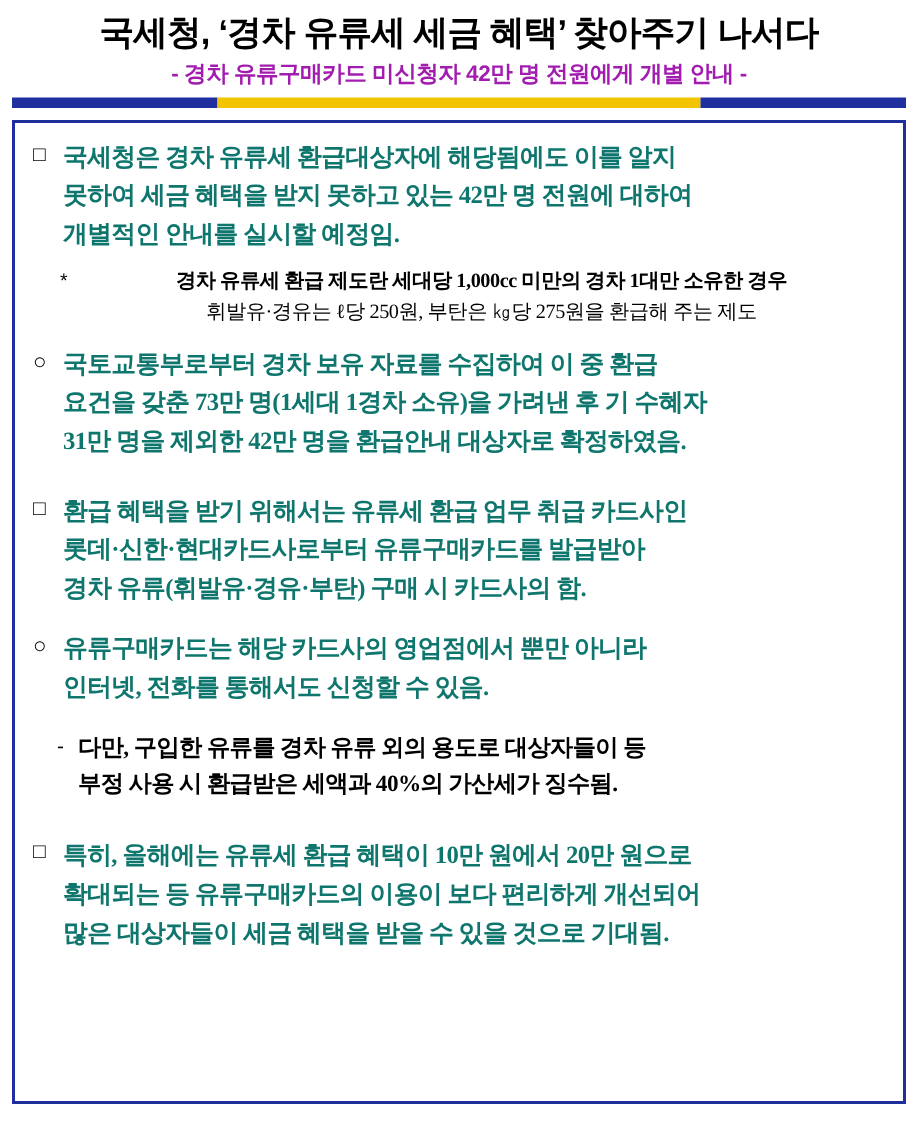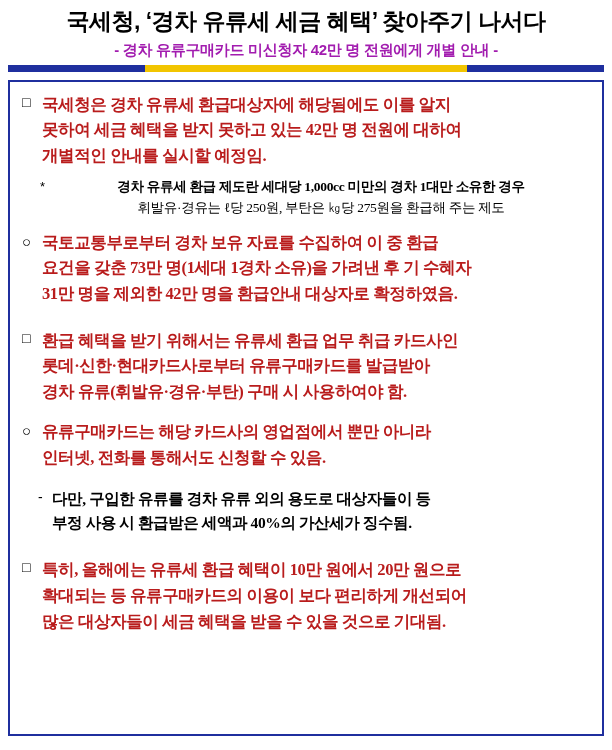--- a/index.html
+++ b/index.html
@@ -81,21 +81,21 @@
     text-align: left;
   }
   .bullet.sq { font-size: 14px; }
   .btext {
     flex: 1 1 auto;
     font-family: "Liberation Serif", "DejaVu Serif", serif;
     font-weight: bold;
     font-size: 16.5px;
     line-height: 1.55;
     letter-spacing: -0.4px;
-    color: #b91c1c;
+    color: #0f766e;
   }
   .btext .line { display: block; white-space: nowrap; }
 
   
   .note {
     display: flex;
     align-items: flex-start;
     margin: 4px 0 12px 18px;
   }
   .note .bullet {
@@ -183,21 +183,21 @@
       </div>
     </div>
 
     <div class="spacer-md"></div>
 
     <div class="block">
       <div class="bullet sq">□</div>
       <div class="btext">
         <span class="line">환급 혜택을 받기 위해서는 유류세 환급 업무 취급 카드사인</span>
         <span class="line">롯데·신한·현대카드사로부터 유류구매카드를 발급받아</span>
-        <span class="line">경차 유류(휘발유·경유·부탄) 구매 시 사용하여야 함.</span>
+        <span class="line">경차 유류(휘발유·경유·부탄) 구매 시 카드사의 함.</span>
       </div>
     </div>
 
     <div class="spacer-sm"></div>
 
     <div class="block">
       <div class="bullet">○</div>
       <div class="btext">
         <span class="line">유류구매카드는 해당 카드사의 영업점에서 뿐만 아니라</span>
         <span class="line">인터넷, 전화를 통해서도 신청할 수 있음.</span>

